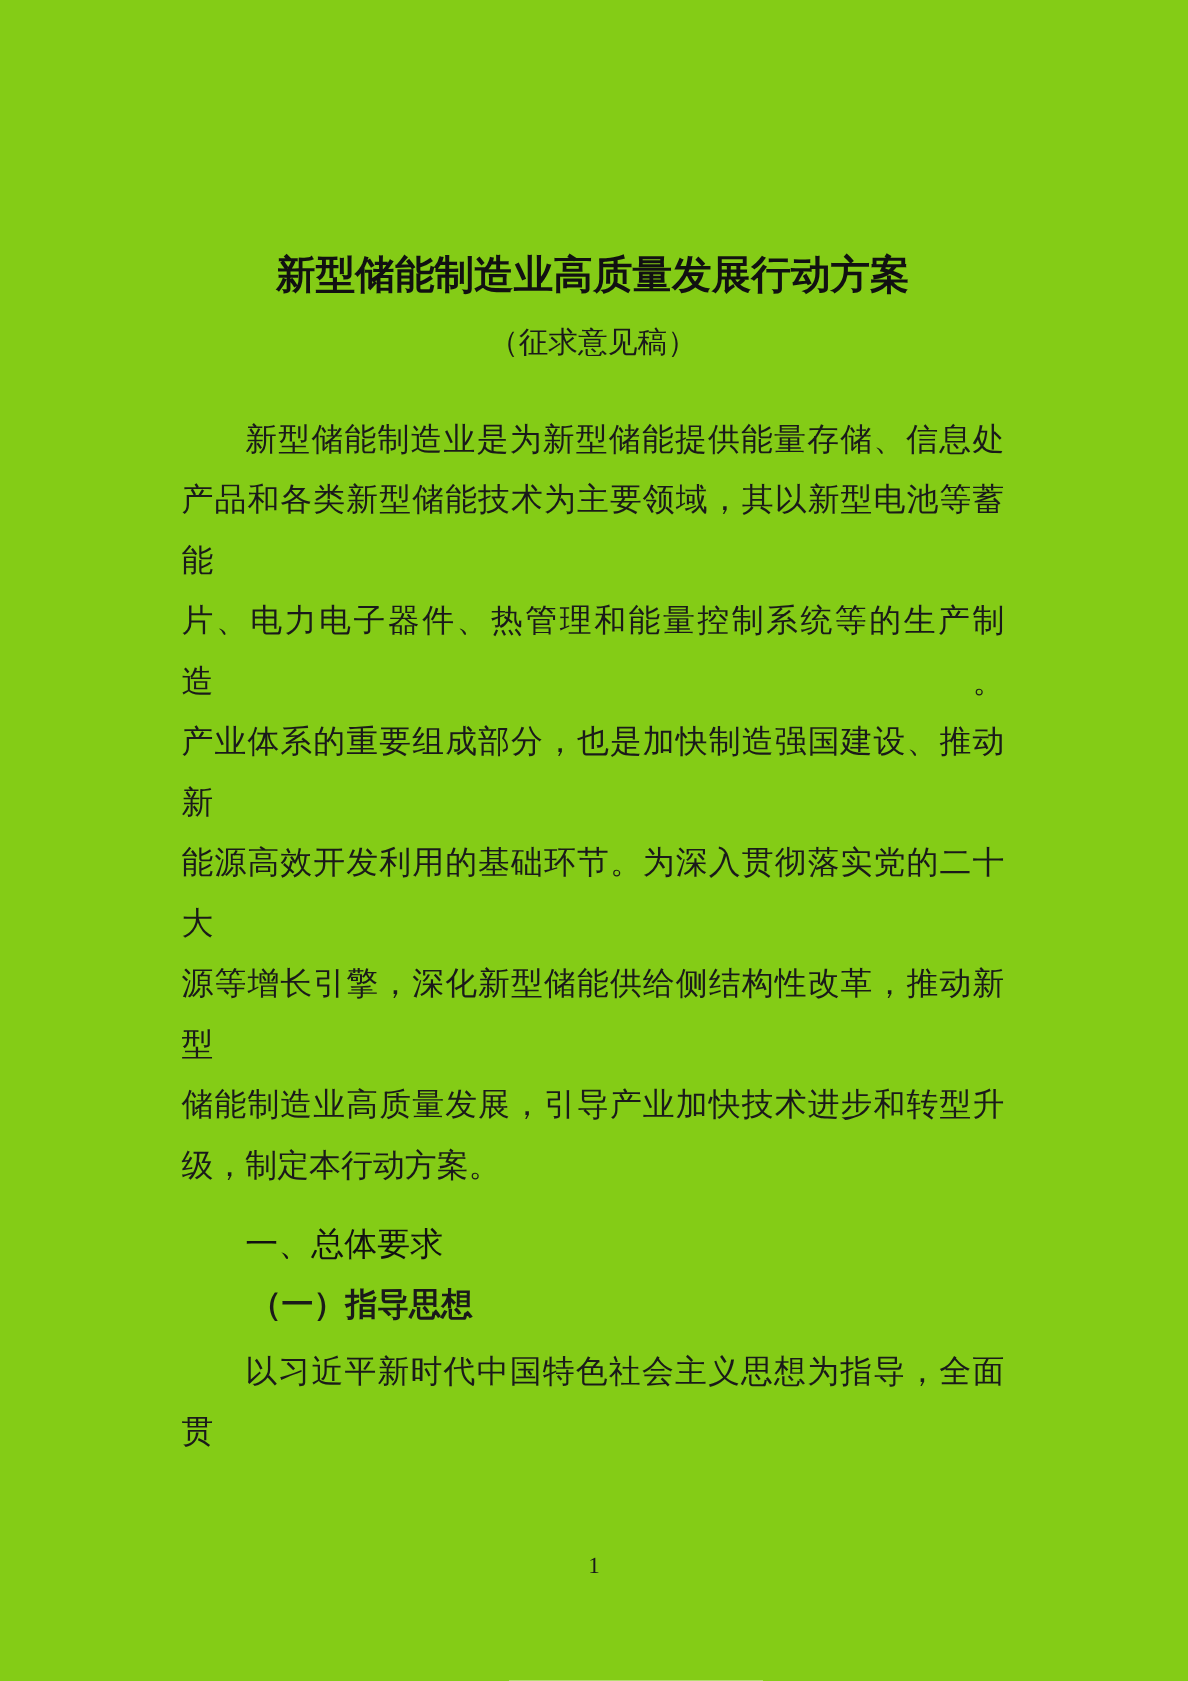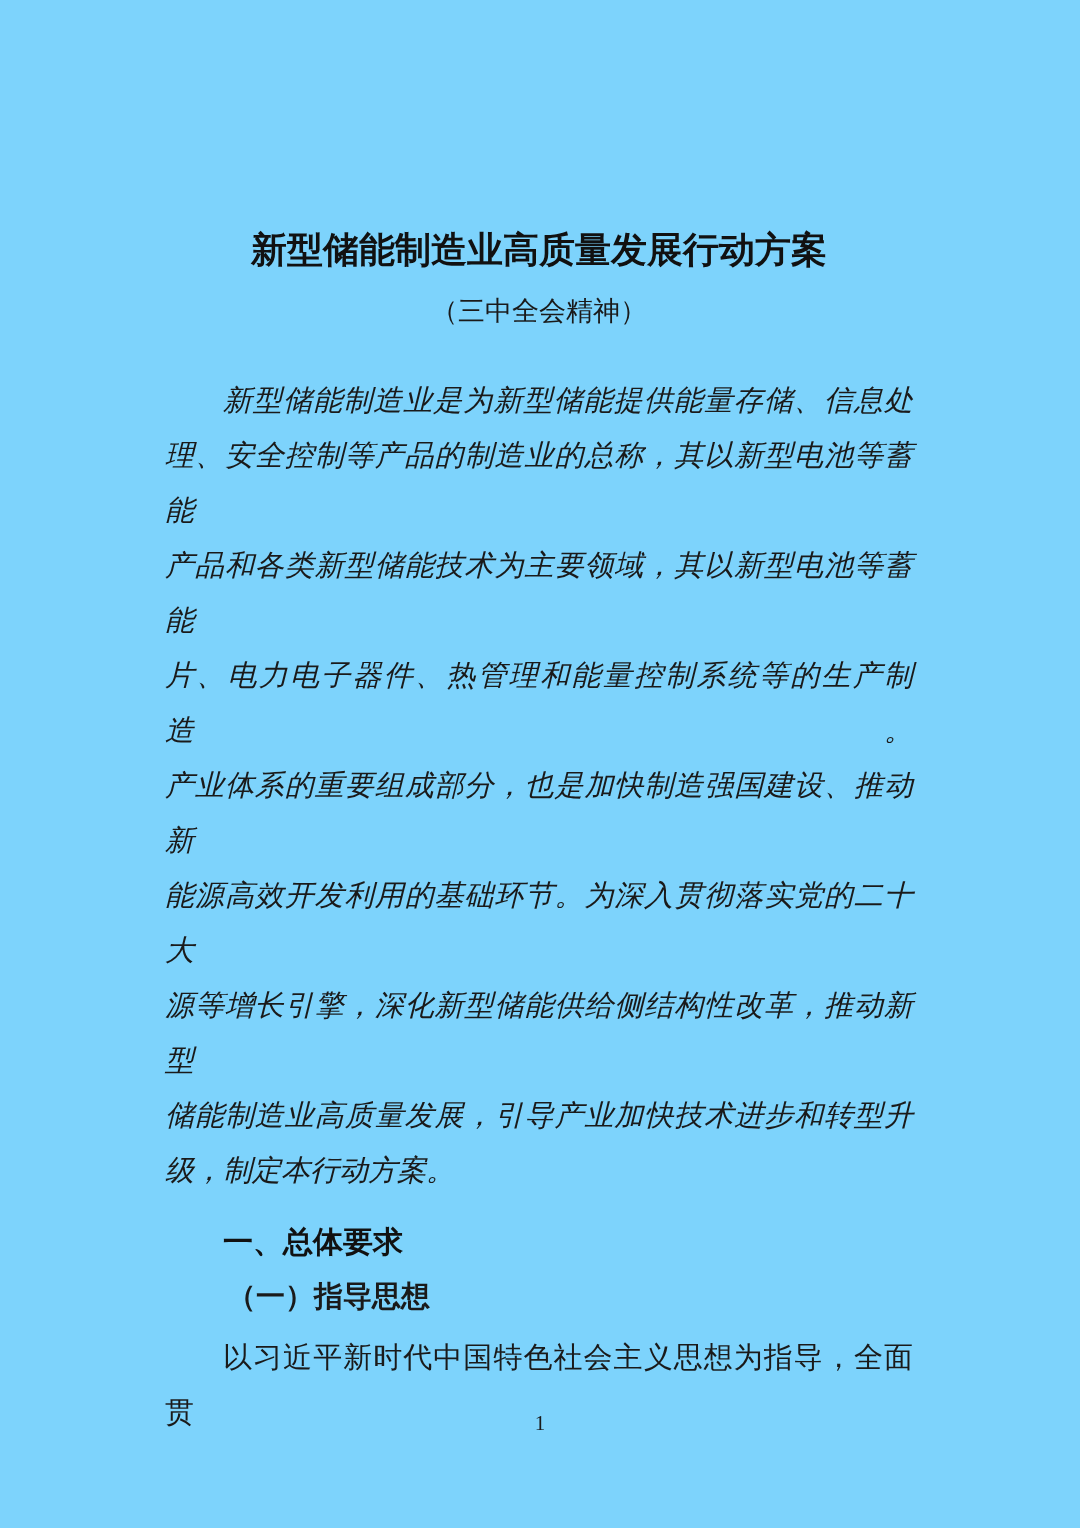--- a/index.html
+++ b/index.html
@@ -4,21 +4,21 @@
 <style>
   html, body {
     margin: 0;
     padding: 0;
     background: #ffffff;
   }
   .page {
     position: relative;
     width: 1080px;
     height: 1528px;
-    background: #7dd3fc;
+    background: #84cc16;
     color: #1a1a1a;
     font-family: "Liberation Serif", "DejaVu Serif", serif;
     overflow: hidden;
   }
   .content {
     width: 748px;
     margin-left: 165px;
   }
   .doc-title {
     margin: 0;
@@ -32,40 +32,40 @@
   }
   .doc-subtitle {
     margin-top: 14px;
     text-align: center;
     font-size: 27px;
     line-height: 44px;
     font-weight: 400;
     color: #1a1a1a;
   }
   .para { margin: 0; }
-  .p1 { margin-top: 40px; font-style: italic; }
+  .p1 { margin-top: 40px; }
   .p2 { margin-top: 6px; }
   .line {
     font-size: 29px;
     line-height: 55px;
     text-align: justify;
     text-align-last: justify;
     -moz-text-align-last: justify;
     color: #1a1a1a;
   }
   .line.first { text-indent: 58px; }
   .line.plast {
     text-align: left;
     text-align-last: left;
     -moz-text-align-last: left;
   }
   .h1 {
     margin-top: 16px;
     font-family: "Liberation Sans", "DejaVu Sans", sans-serif;
-    font-weight: 700;
+    font-weight: 400;
     font-size: 30px;
     line-height: 55px;
     text-indent: 58px;
     color: #111111;
   }
   .h2 {
     font-family: Liberation Serif, serif;
     font-weight: 700;
     font-size: 29px;
     line-height: 55px;
@@ -83,25 +83,24 @@
     color: #1a1a1a;
   }
 </style>
 </head>
 <body>
 
 <div class="page">
   <div class="content">
 
     <h1 class="doc-title">新型储能制造业高质量发展行动方案</h1>
-    <div class="doc-subtitle">（三中全会精神）</div>
+    <div class="doc-subtitle">（征求意见稿）</div>
 
     <div class="para p1">
       <div class="line first">新型储能制造业是为新型储能提供能量存储、信息处</div>
-      <div class="line">理、安全控制等产品的制造业的总称，其以新型电池等蓄能</div>
       <div class="line">产品和各类新型储能技术为主要领域，其以新型电池等蓄能</div>
       <div class="line">片、电力电子器件、热管理和能量控制系统等的生产制造。</div>
       <div class="line">产业体系的重要组成部分，也是加快制造强国建设、推动新</div>
       <div class="line">能源高效开发利用的基础环节。为深入贯彻落实党的二十大</div>
       <div class="line">源等增长引擎，深化新型储能供给侧结构性改革，推动新型</div>
       <div class="line">储能制造业高质量发展，引导产业加快技术进步和转型升</div>
       <div class="line plast">级，制定本行动方案。</div>
     </div>
 
     <div class="h1">一、总体要求</div>

